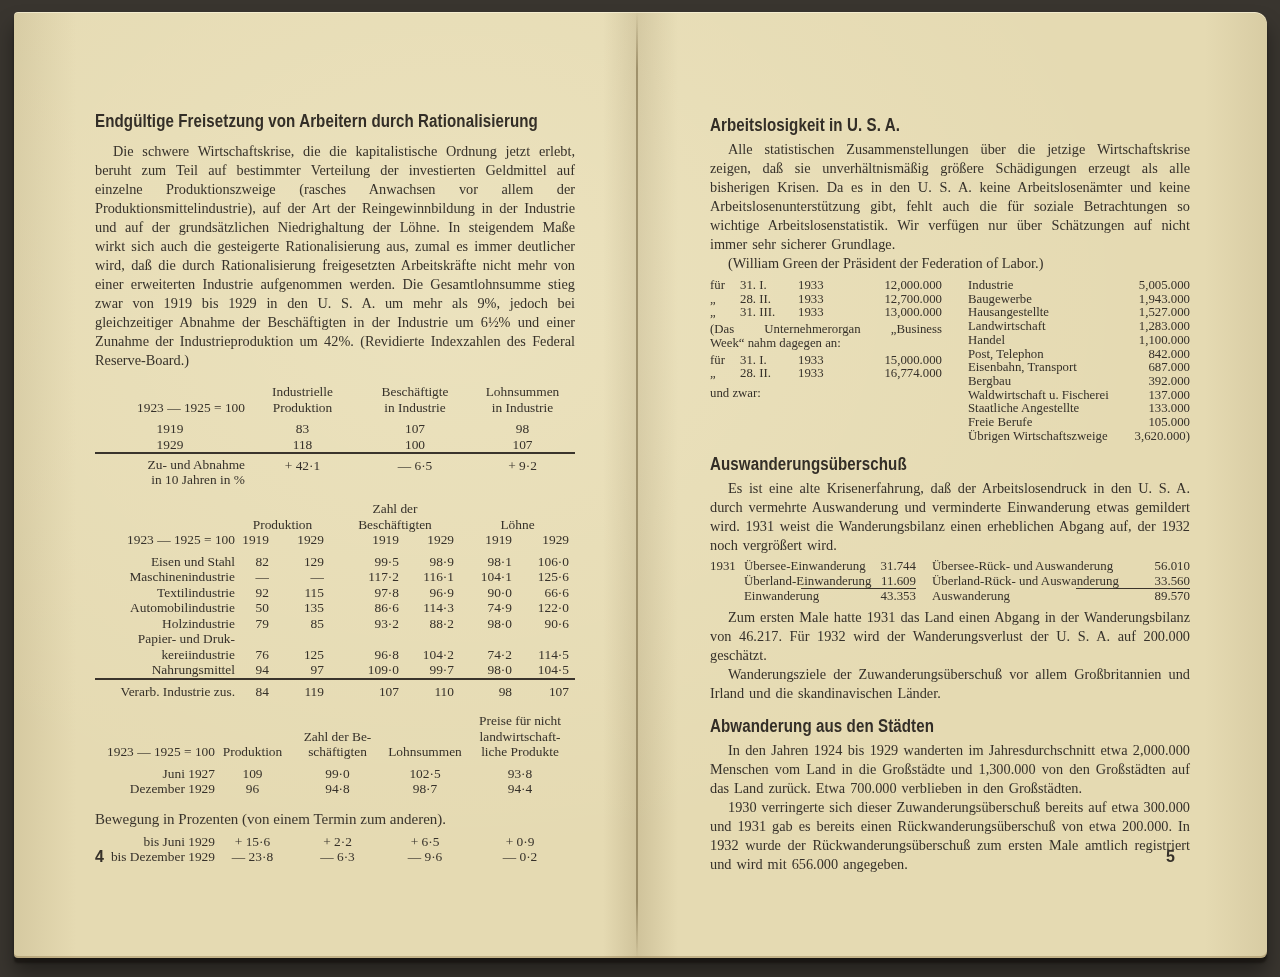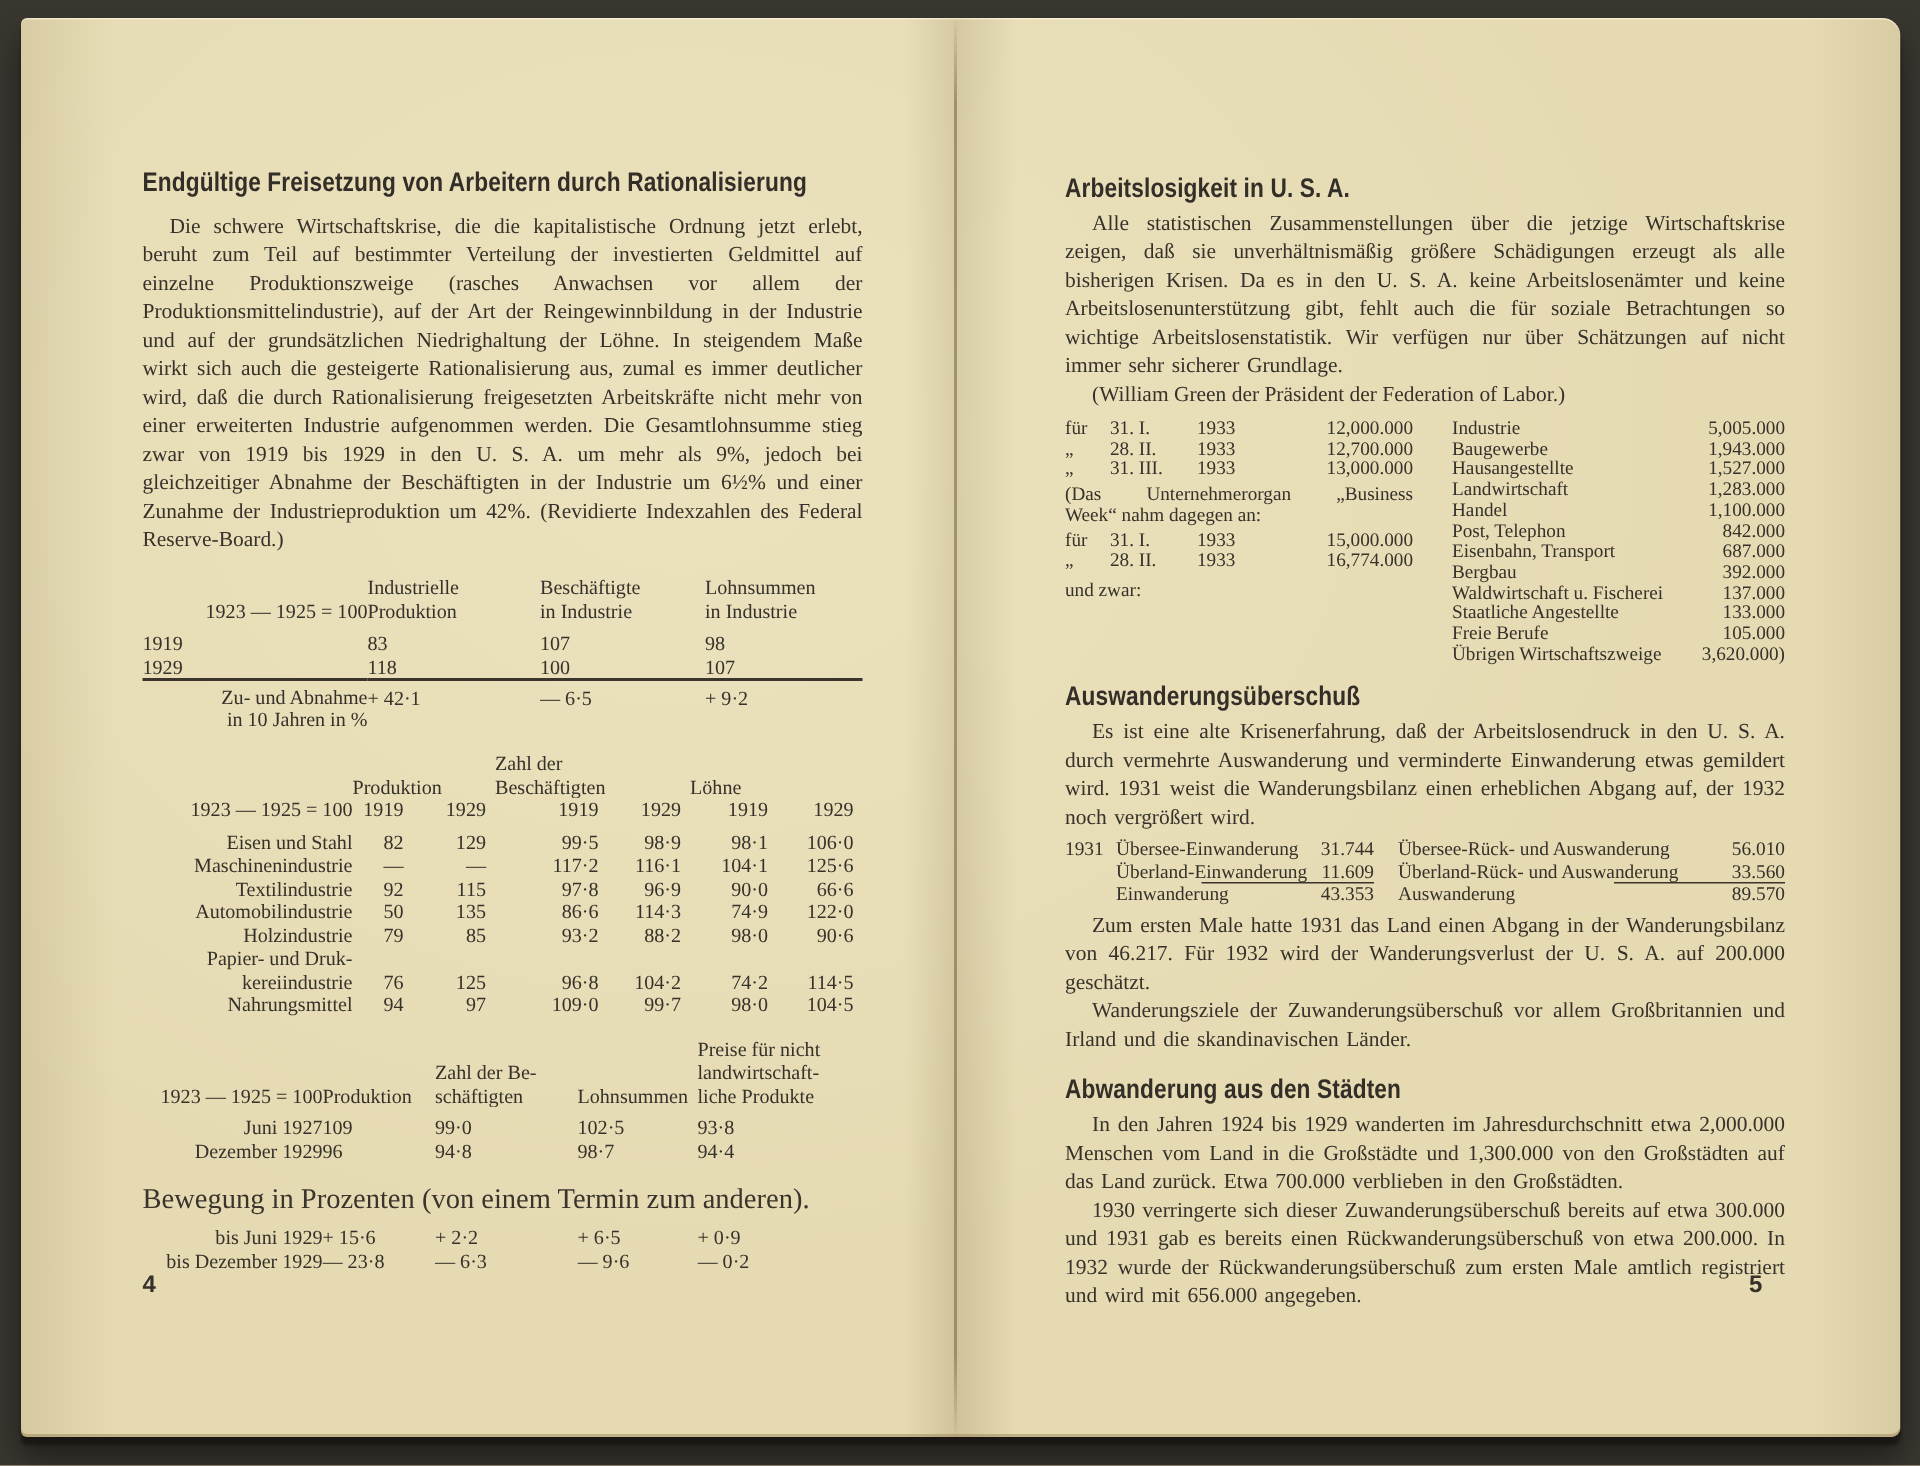--- a/index.html
+++ b/index.html
@@ -46,21 +46,21 @@
   .bodytext{
     margin:0;font-size:14.3px;line-height:19px;text-align:justify;
     text-indent:18px;word-spacing:1.4px;hyphens:auto;color:#36312a;
   }
   .mt4{margin-top:4px}.mt6{margin-top:6px}.mt10{margin-top:10px}.mt14{margin-top:14px}
   .credit{text-indent:18px;margin:0;font-size:14.3px;line-height:19px;color:#36312a}
 
   
   table{border-collapse:collapse;table-layout:fixed;width:480px;color:#36312a}
   td{padding:0;font-size:13.4px;line-height:15.5px;vertical-align:bottom;overflow:hidden}
-  .ctr{text-align:left}
+  .ctr{text-align:center}
   .lft{text-align:right}
   .rgt{text-align:right;padding-right:6px}
   .rule-top td{border-top:2px solid #3a342c;padding-top:4px}
   .gap td{padding-top:6px}
   .prewrap{white-space:pre-wrap}
   .t-foot-label div{line-height:14.5px}
   .vtop{vertical-align:top}
 
   
   .stats{display:flex;margin-top:6px;font-size:12.8px;line-height:13.7px;color:#36312a}
@@ -239,20 +239,29 @@
         <td class="rgt">114·5</td>
       </tr>
       <tr>
         <td class="lft">Nahrungsmittel</td>
         <td class="rgt">94</td>
         <td class="rgt">97</td>
         <td class="rgt">109·0</td>
         <td class="rgt">99·7</td>
         <td class="rgt">98·0</td>
         <td class="rgt">104·5</td>
+      </tr>
+      <tr class="rule-top">
+        <td class="lft">Verarb. Industrie zus.</td>
+        <td class="rgt">84</td>
+        <td class="rgt">119</td>
+        <td class="rgt">107</td>
+        <td class="rgt">110</td>
+        <td class="rgt">98</td>
+        <td class="rgt">107</td>
       </tr>
     </tbody>
       </table>
 
     <table class="mt14">
       <colgroup>
           <col style="width:120px">
           <col style="width:75px">
           <col style="width:95px">
           <col style="width:80px">
@@ -283,21 +292,21 @@
       <tr>
         <td class="lft">Dezember 1929</td>
         <td class="ctr">96</td>
         <td class="ctr">94·8</td>
         <td class="ctr">98·7</td>
         <td class="ctr">94·4</td>
       </tr>
     </tbody>
       </table>
 
-    <div class="mt14" style="font-size:19px">Bewegung in Prozenten (von einem Termin zum anderen).</div>
+    <div class="mt14" style="font-size:15px">Bewegung in Prozenten (von einem Termin zum anderen).</div>
     <table class="mt6">
       <colgroup>
           <col style="width:120px">
           <col style="width:75px">
           <col style="width:95px">
           <col style="width:80px">
           <col style="width:110px">
         </colgroup>
       <tbody>
           <tr>

